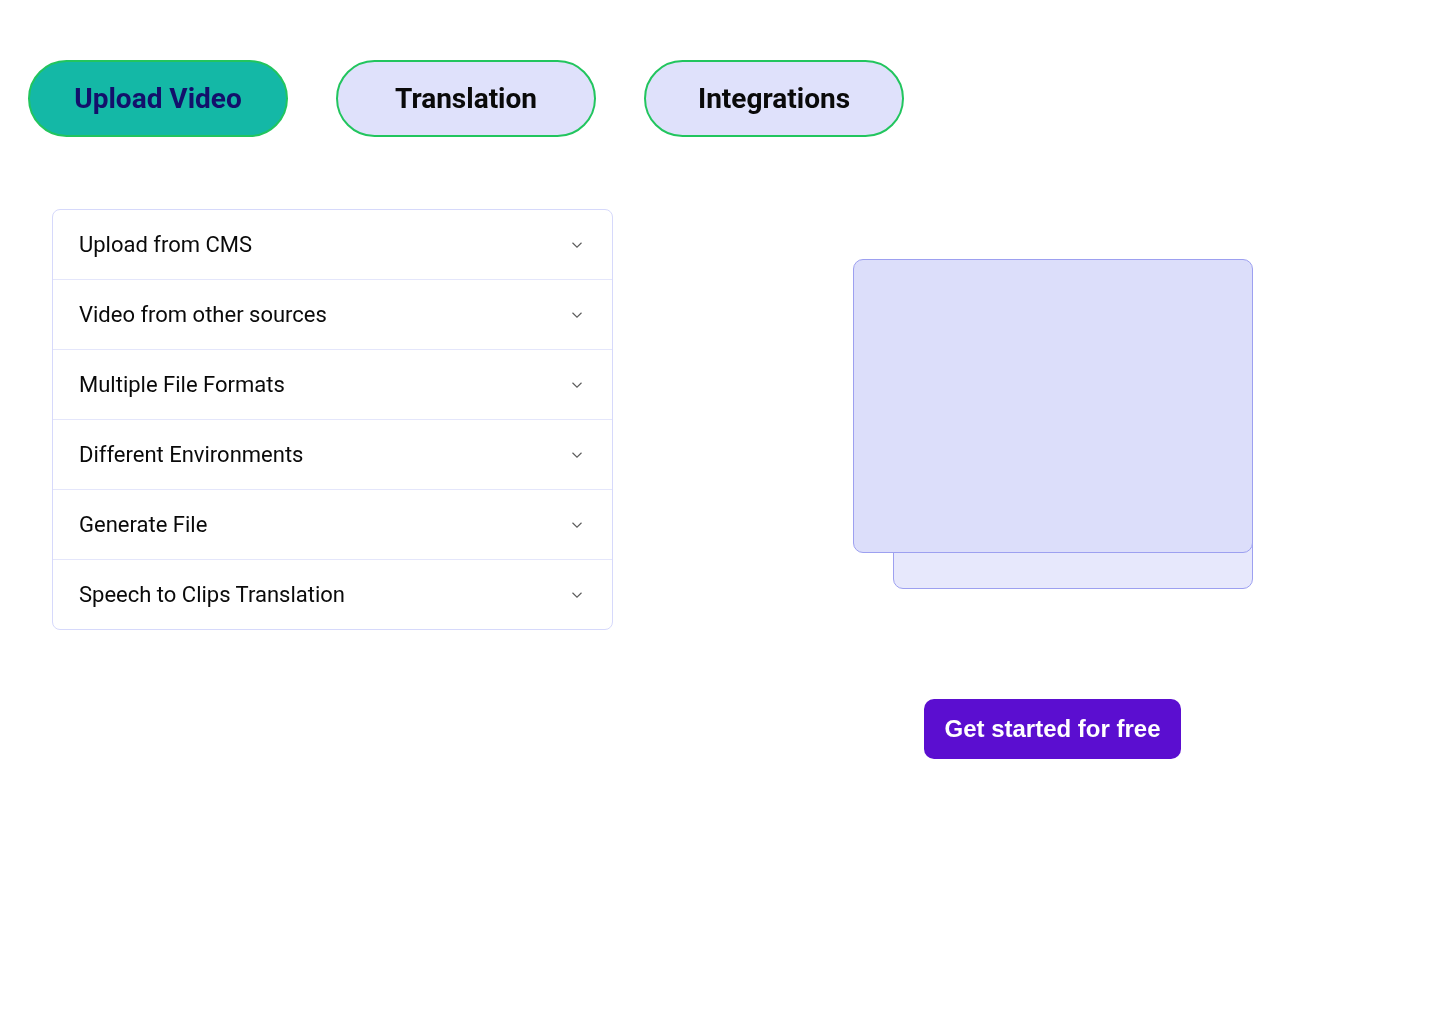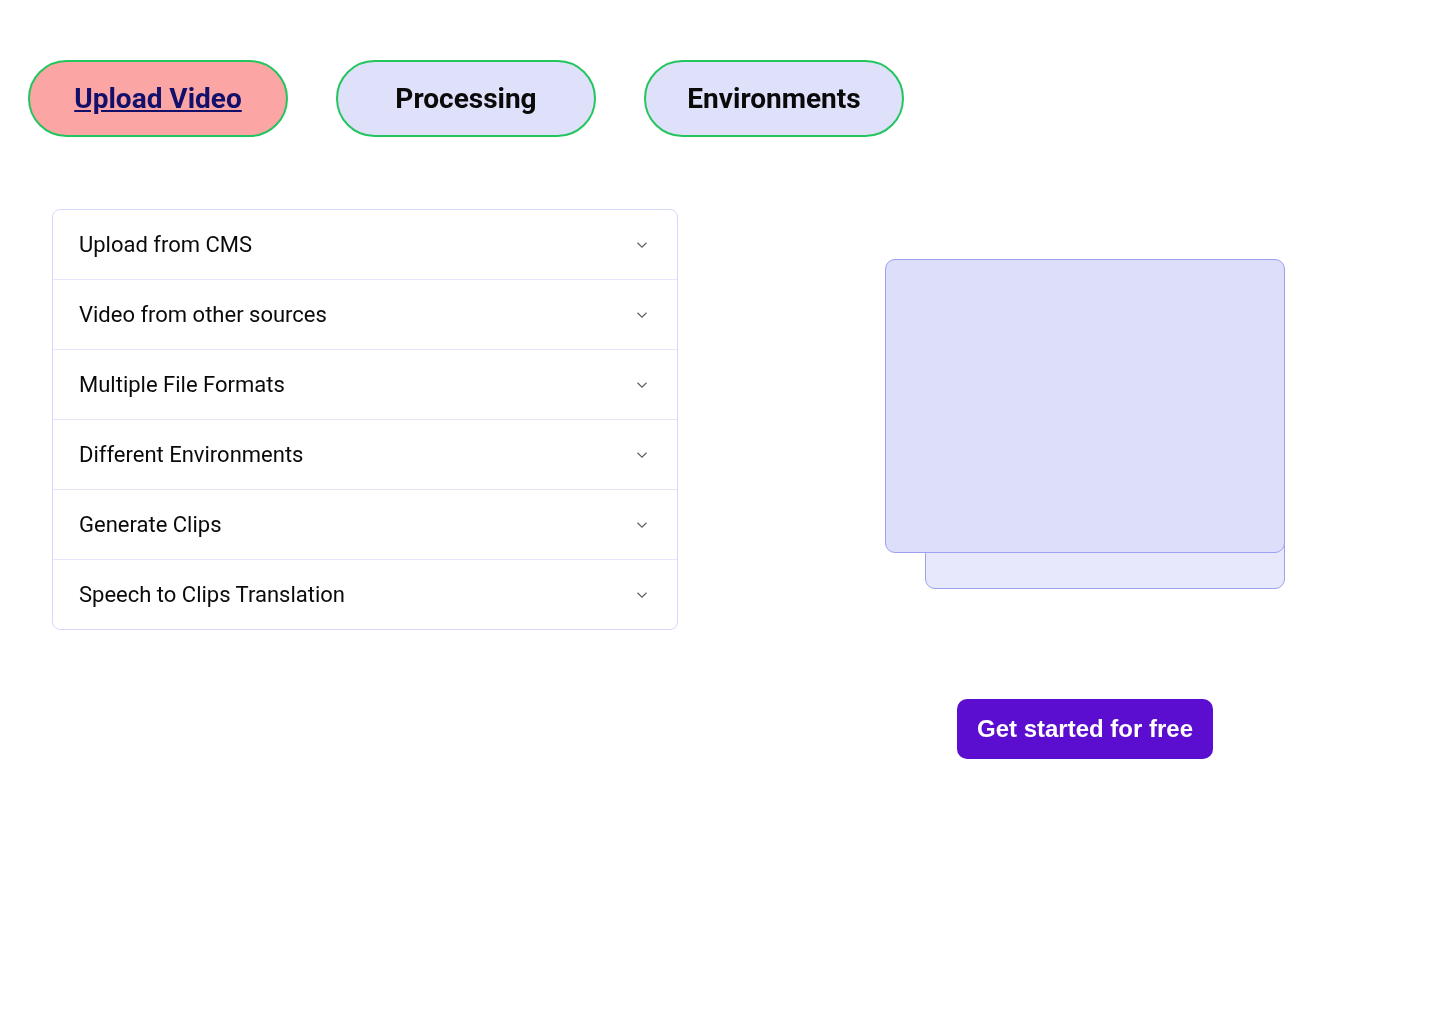--- a/index.html
+++ b/index.html
@@ -28,32 +28,31 @@
     font-size: 28px;
     font-weight: 700;
     color: #0a0a0a;
     background: #dfe1fb;
     cursor: pointer;
     white-space: nowrap;
     text-align: center;
     min-width: 260px;
   }
   .tab.active {
-    background: #fca5a5;
+    background: #14b8a6;
     color: #13106b;
-    text-decoration: underline;
   }
   .content {
     display: flex;
     gap: 80px;
     align-items: flex-start;
     padding-left: 24px;
   }
   .accordion {
-    width: 626px;
+    width: 561px;
     border: 1px solid #d6d9fb;
     border-radius: 8px;
     overflow: hidden;
     background: #ffffff;
   }
   .accordion-item {
     display: flex;
     align-items: center;
     justify-content: space-between;
     padding: 22px 26px;
@@ -120,24 +119,24 @@
   }
 </style>
 </head>
 <body>
 
 <div class="tabs">
   <div class="tab active">
     <span>Upload Video</span>
   </div>
   <div class="tab">
-    <span>Processing</span>
+    <span>Translation</span>
   </div>
   <div class="tab">
-    <span>Environments</span>
+    <span>Integrations</span>
   </div>
 </div>
 
 <div class="content">
   <div class="accordion">
     <div class="accordion-item">
       <span class="accordion-label">Upload from CMS</span>
       <svg class="chevron" viewBox="0 0 24 24">
           <polyline points="6 9 12 15 18 9"></polyline>
         </svg>
@@ -154,21 +153,21 @@
           <polyline points="6 9 12 15 18 9"></polyline>
         </svg>
     </div>
     <div class="accordion-item">
       <span class="accordion-label">Different Environments</span>
       <svg class="chevron" viewBox="0 0 24 24">
           <polyline points="6 9 12 15 18 9"></polyline>
         </svg>
     </div>
     <div class="accordion-item">
-      <span class="accordion-label">Generate Clips</span>
+      <span class="accordion-label">Generate File</span>
       <svg class="chevron" viewBox="0 0 24 24">
           <polyline points="6 9 12 15 18 9"></polyline>
         </svg>
     </div>
     <div class="accordion-item">
       <span class="accordion-label">Speech to Clips Translation</span>
       <svg class="chevron" viewBox="0 0 24 24">
           <polyline points="6 9 12 15 18 9"></polyline>
         </svg>
     </div>

